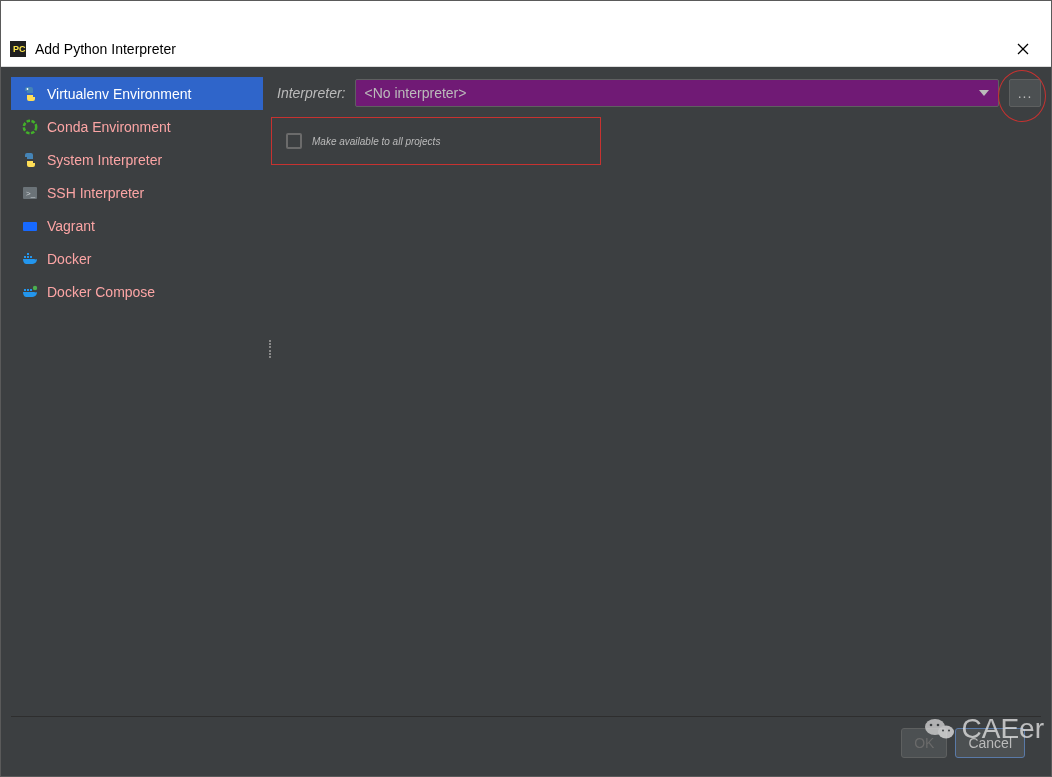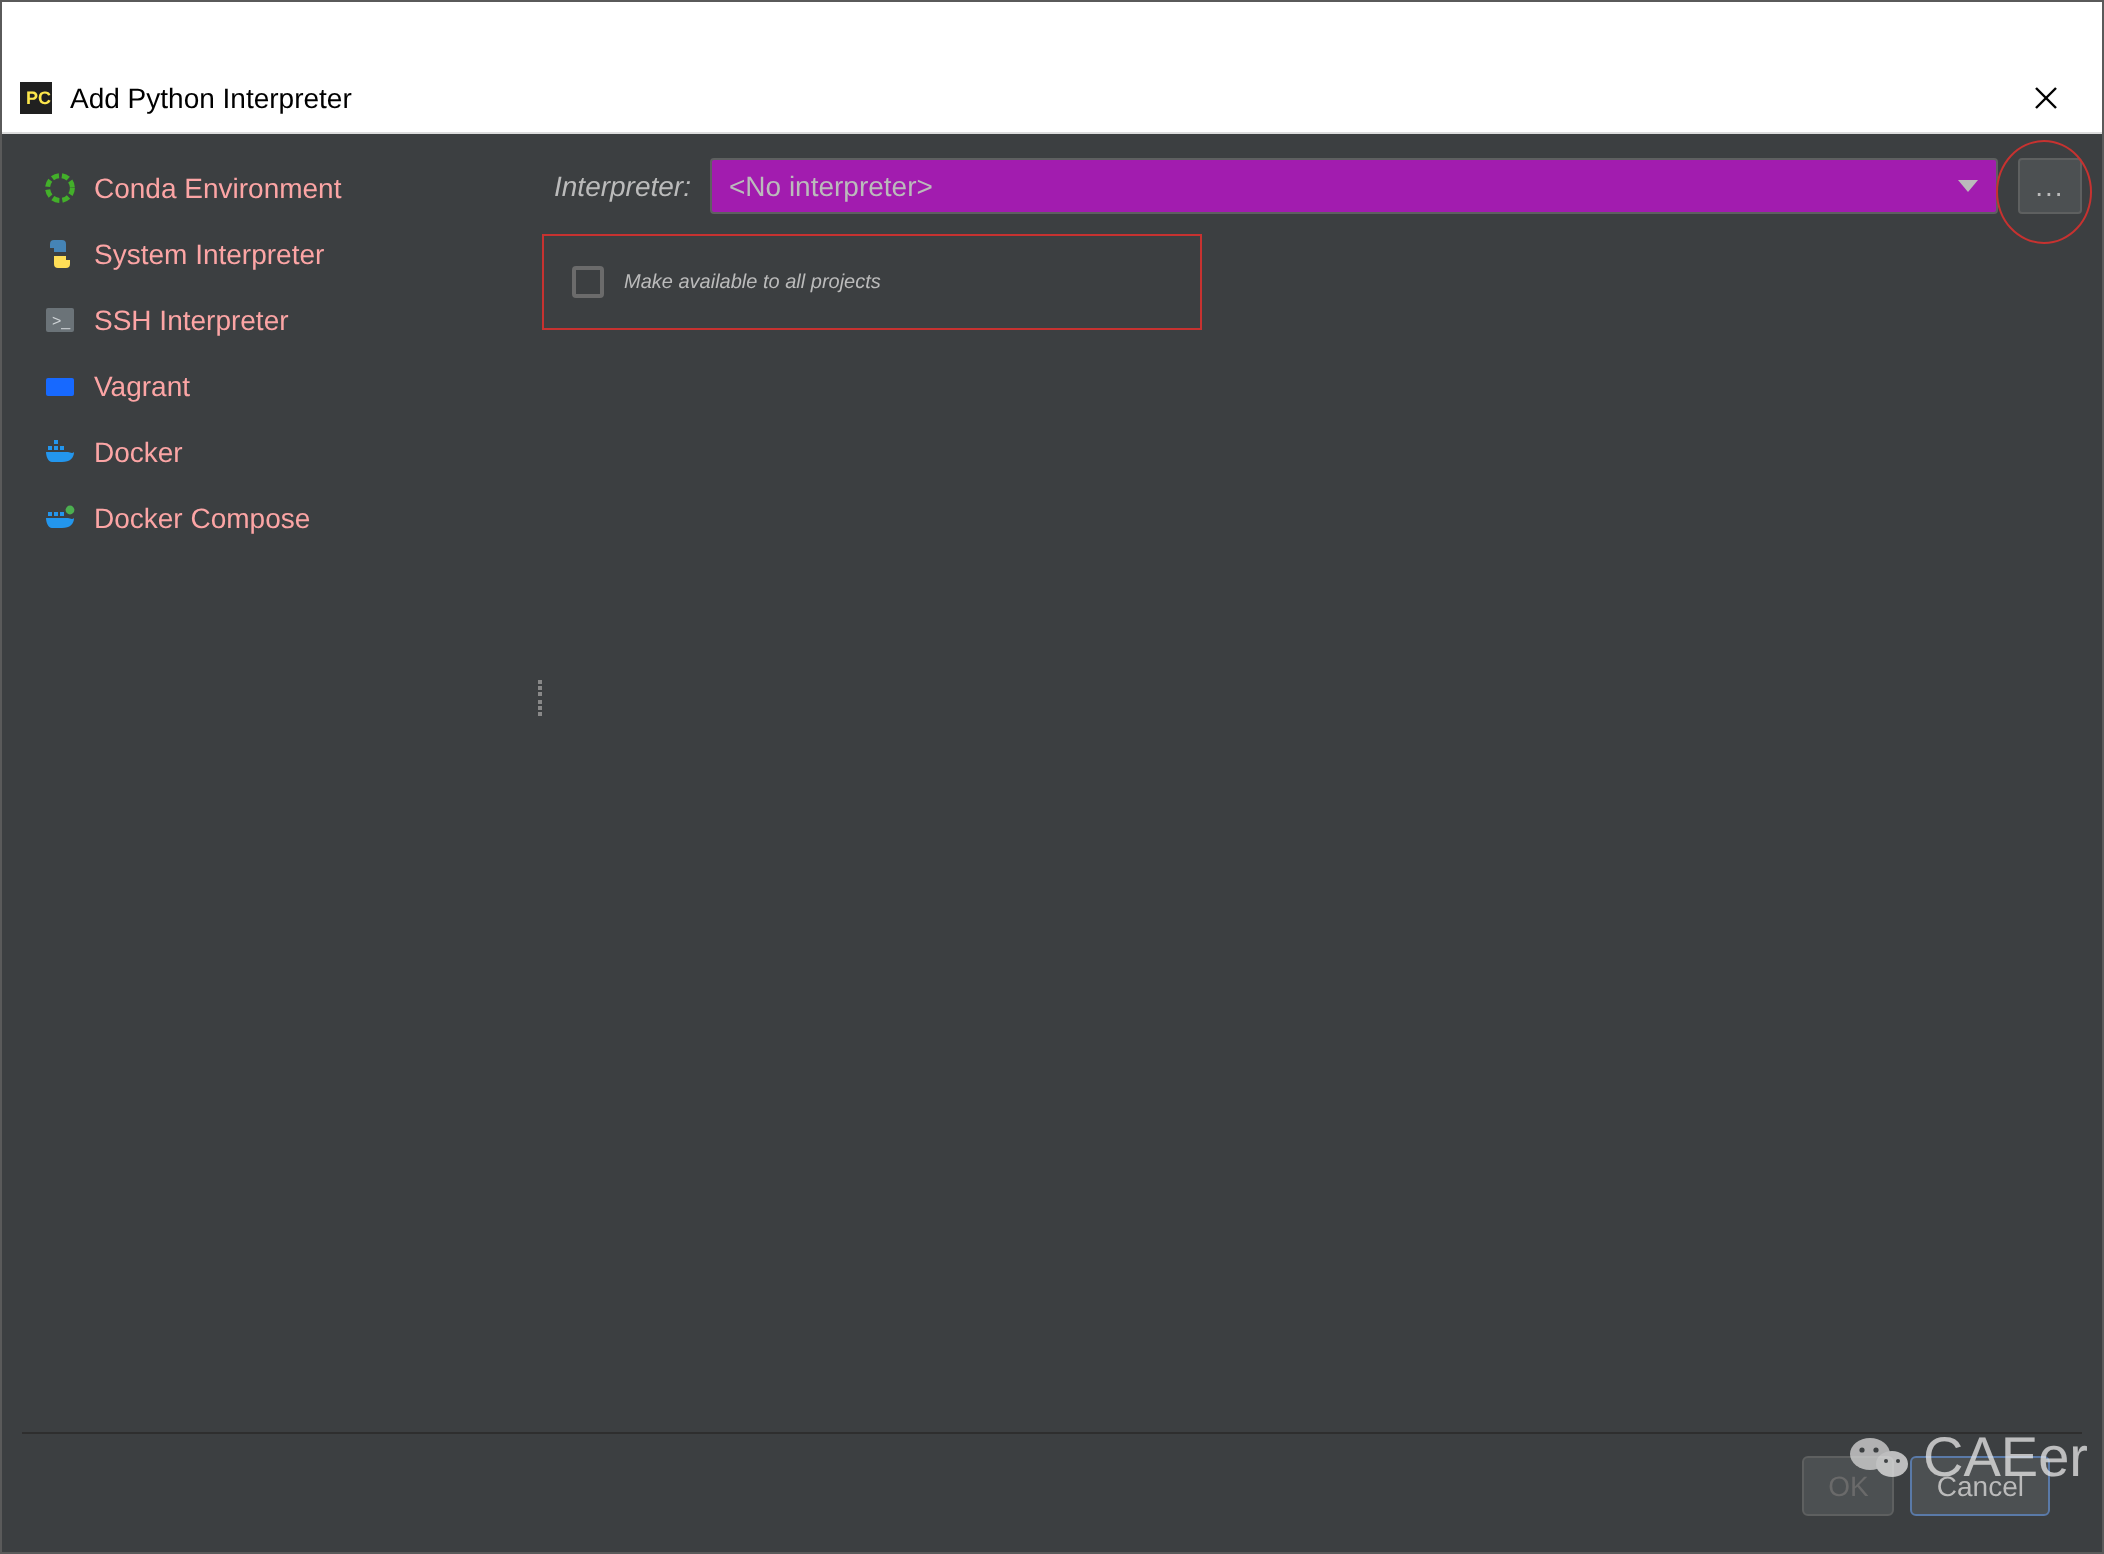--- a/index.html
+++ b/index.html
@@ -99,21 +99,21 @@
     }
     .interpreter-label {
       font-size: 14px;
       color: #bbbbbb;
       padding-left: 6px;
       font-style: italic;
     }
     .interpreter-dropdown {
       flex: 1;
       height: 28px;
-      background: #a21caf;
+      background: #701a75;
       border: 1px solid #5e6060;
       border-radius: 2px;
       display: flex;
       align-items: center;
       padding: 0 8px;
       color: #bbbbbb;
       font-size: 14px;
       position: relative;
     }
     .dropdown-arrow {
@@ -249,20 +249,30 @@
       <svg width="12" height="12" viewBox="0 0 12 12">
         <line x1="1" y1="1" x2="11" y2="11" stroke="#000" stroke-width="1.2"></line>
         <line x1="11" y1="1" x2="1" y2="11" stroke="#000" stroke-width="1.2"></line>
       </svg>
     </span>
   </div>
 
   <div class="content">
     <div class="main-area">
       <div class="sidebar">
+        <div class="sidebar-item selected">
+          <span class="sidebar-icon">
+            <svg width="18" height="18" viewBox="0 0 18 18">
+              <path d="M6 2 h4 a2 2 0 0 1 2 2 v4 h-6 v-2 h-2 v-2 a2 2 0 0 1 2-2 z" fill="#4584b6"></path>
+              <path d="M12 16 h-4 a2 2 0 0 1-2-2 v-4 h6 v2 h2 v2 a2 2 0 0 1-2 2 z" fill="#ffde57"></path>
+              <circle cx="6.5" cy="4" r="0.9" fill="#fff"></circle>
+            </svg>
+          </span>
+          <span>Virtualenv Environment</span>
+        </div>
         <div class="sidebar-item">
           <span class="sidebar-icon">
             <svg width="16" height="16" viewBox="0 0 16 16">
               <circle cx="8" cy="8" r="6.2" fill="none" stroke="#43b02a" stroke-width="2.5" stroke-dasharray="3.5 1.5"></circle>
             </svg>
           </span>
           <span>Conda Environment</span>
         </div>
         <div class="sidebar-item">
           <span class="sidebar-icon">

